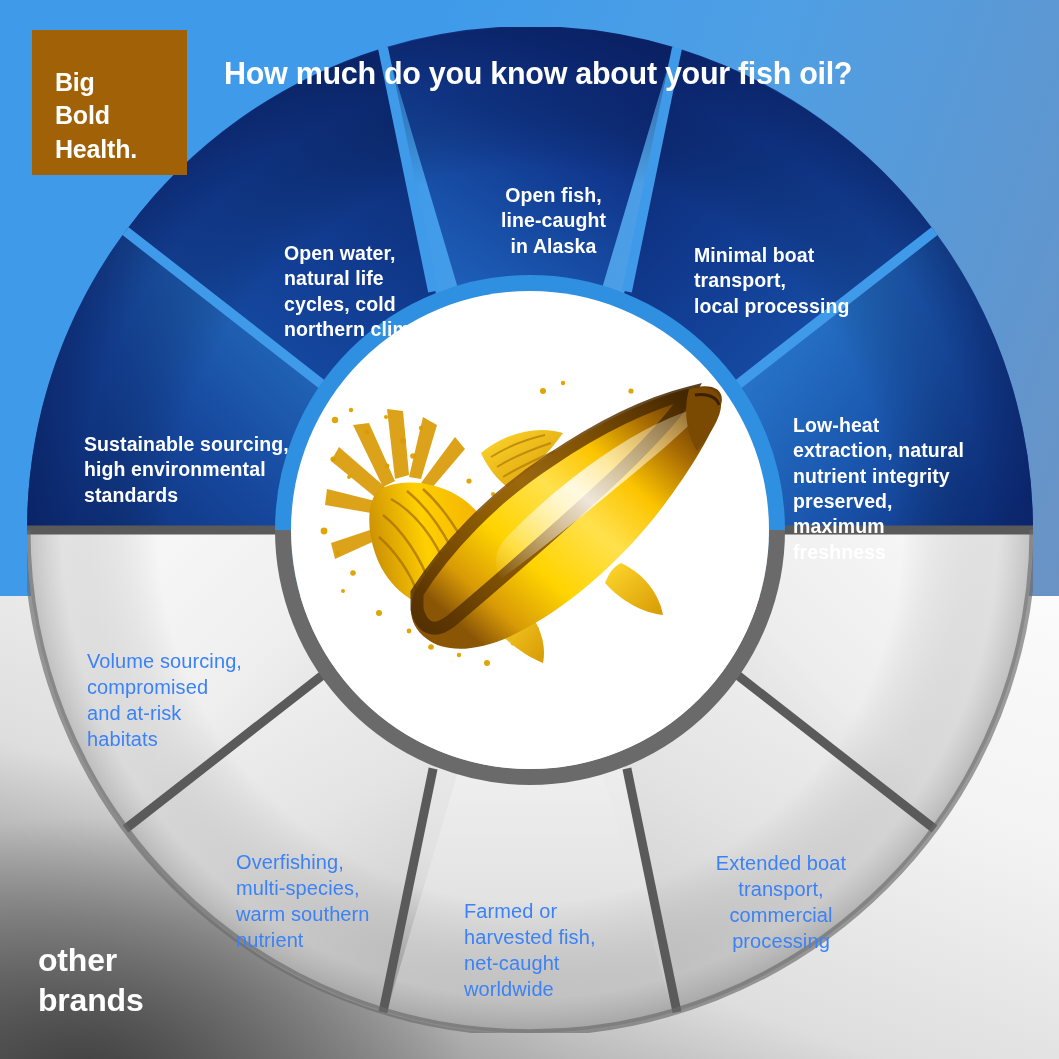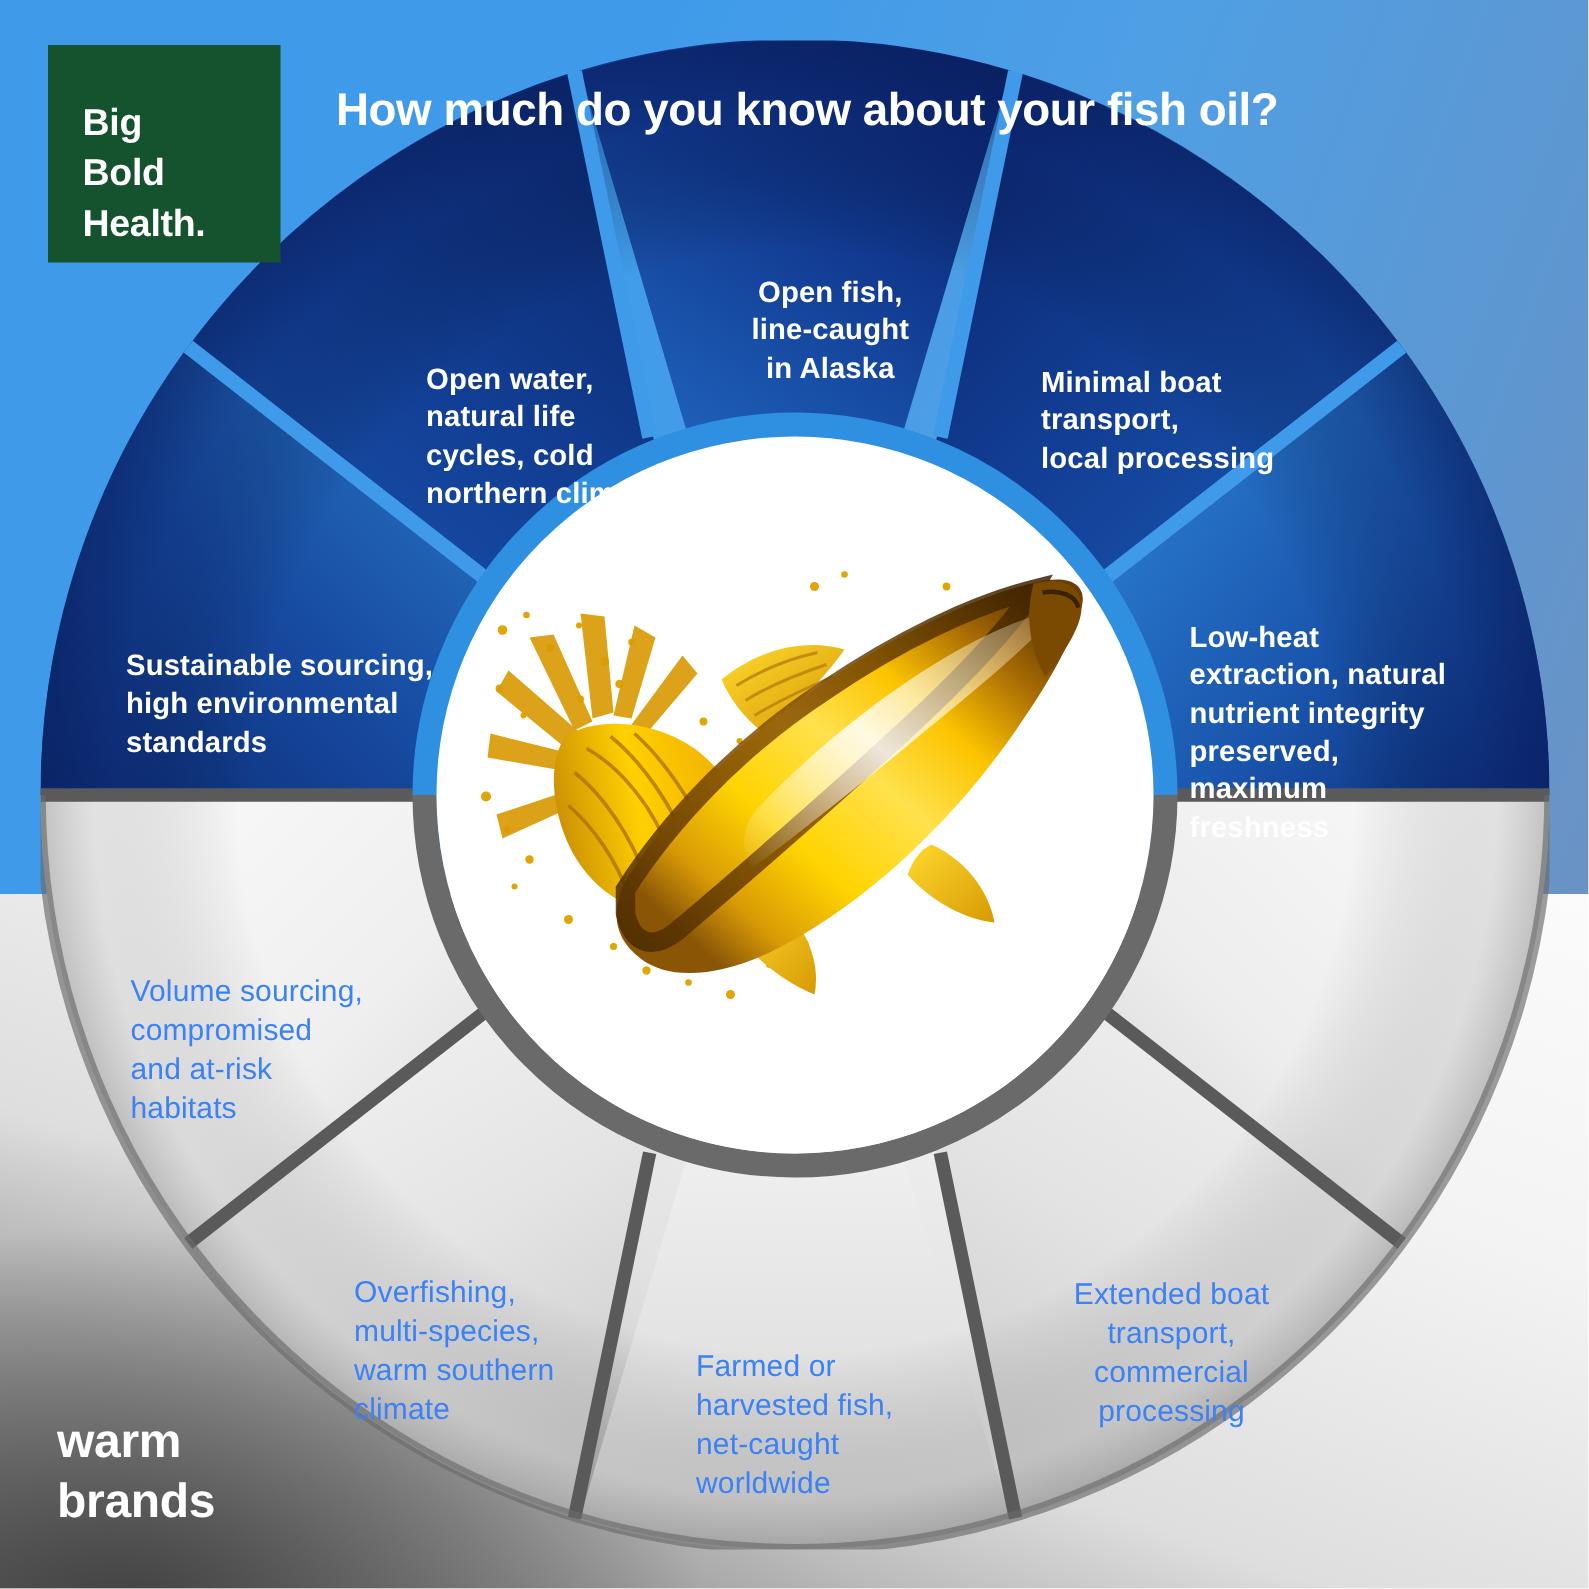--- a/index.html
+++ b/index.html
@@ -46,21 +46,21 @@
   .seg-label{
     position:absolute;line-height:1.30;white-space:pre-line;
     letter-spacing:.1px;
   }
   .seg-label.top{ color:#ffffff; font-weight:700; font-size:19.5px; }
   .seg-label.bot{ color:#3b82f6; font-weight:400; font-size:20px; }
 
   
   .logo-box{
     position:absolute;left:32px;top:30px;width:155px;height:145px;
-    background:#14532d;
+    background:#a16207;
   }
   .logo-text{
     position:absolute;left:23px;top:36px;
     color:#ffffff;font-weight:700;font-size:25px;line-height:1.33;
     white-space:pre-line;letter-spacing:-.2px;
   }
 
   
   .title{
     position:absolute;left:224px;top:56px;
@@ -372,37 +372,37 @@
 freshness</div>
 
   <div class="seg-label bot" style="left:87px;top:648px;width:200px;">Volume sourcing,
 compromised
 and at-risk
 habitats</div>
 
   <div class="seg-label bot" style="left:236px;top:849px;width:190px;">Overfishing,
 multi-species,
 warm southern
-climate</div>
+nutrient</div>
 
   <div class="seg-label bot" style="left:464px;top:898px;width:180px;text-align:left;">Farmed or
 harvested fish,
 net-caught
 worldwide</div>
 
   <div class="seg-label bot" style="left:686px;top:850px;width:190px;text-align:center;">Extended boat
 transport,
 commercial
 processing</div>
 
 
   <div class="logo-box">
     <div class="logo-text">Big
 Bold
 Health.</div>
   </div>
 
   <div class="title">How much do you know about your fish oil?</div>
 
-  <div class="other-brands">warm
+  <div class="other-brands">other
 brands</div>
 
 </div>
 
 </body></html>

